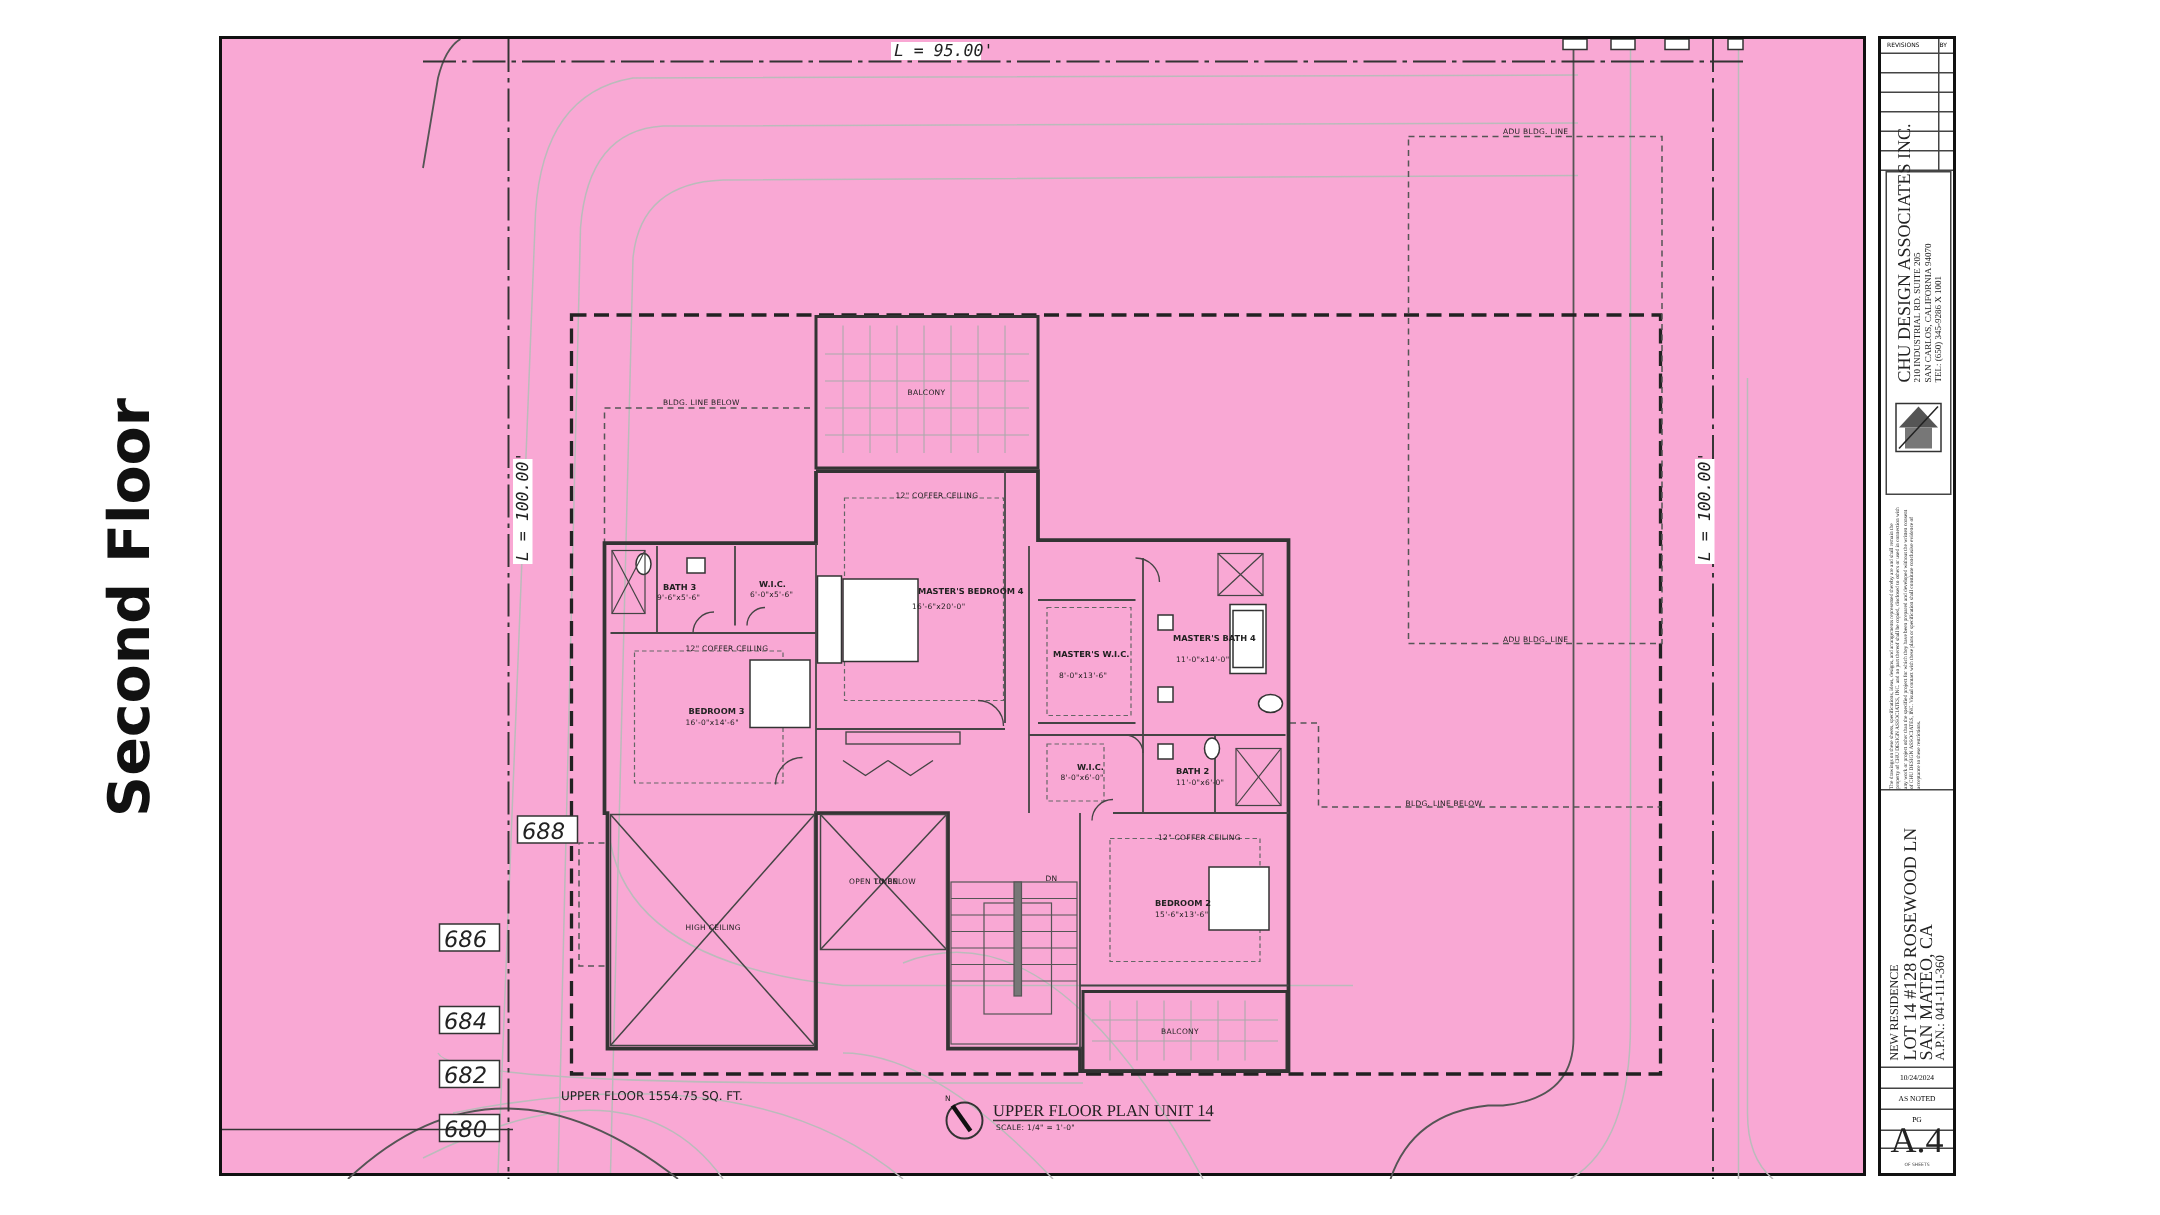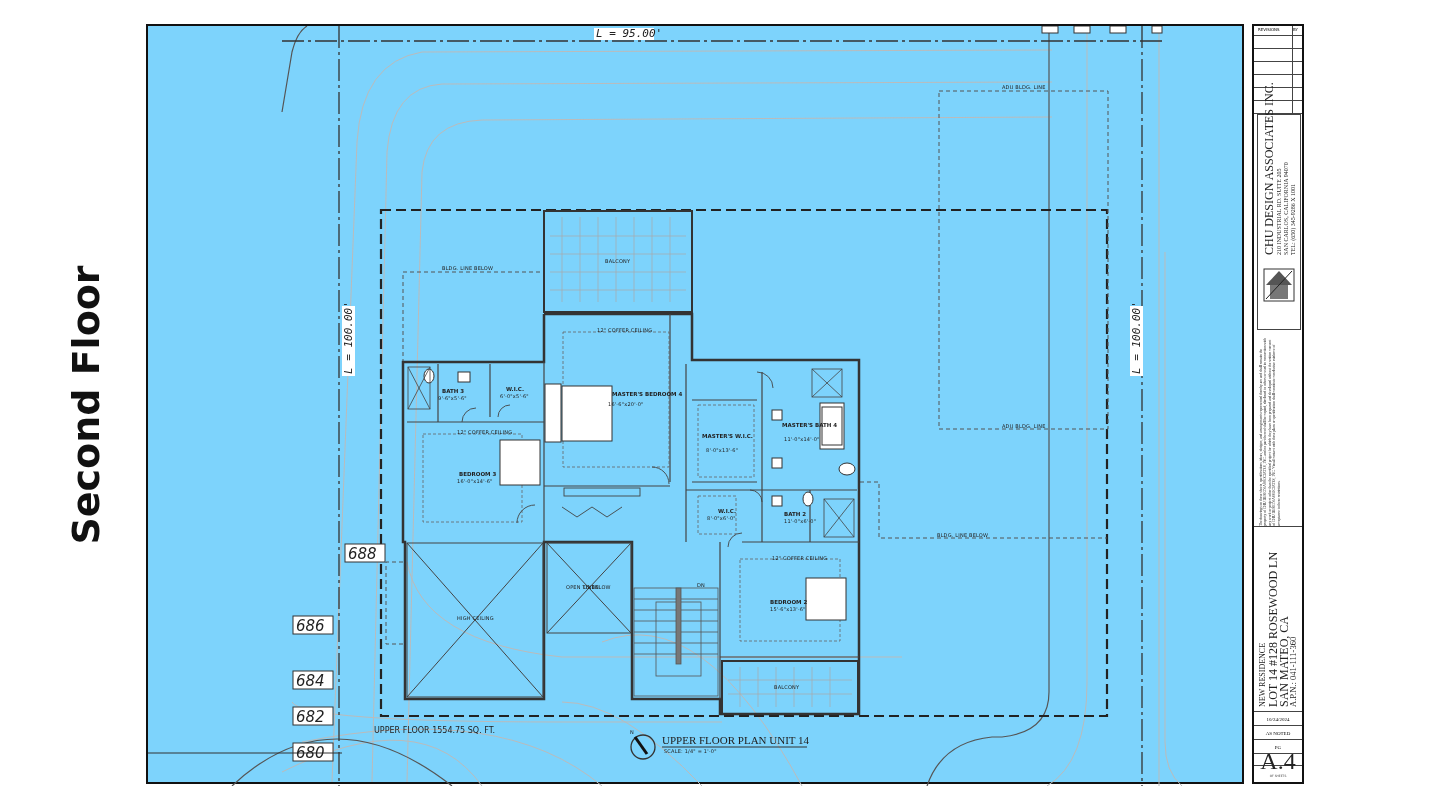--- a/index.html
+++ b/index.html
@@ -3,21 +3,21 @@
 <meta charset="utf-8">
 <style>
   html, body { margin: 0; padding: 0; background: #ffffff; }
   body { width: 1440px; height: 810px; position: relative; overflow: hidden;
          font-family: "Liberation Sans", sans-serif; }
   .side-title { position: absolute; left: 56px; top: 405px; width: 0; height: 0; }
   .side-title span { position: absolute; transform: translate(-50%, -50%) rotate(-90deg);
          white-space: nowrap; font-family: "DejaVu Sans", sans-serif; font-weight: bold;
          font-size: 38px; color: #111; left: 30px; top: 0; }
   .sheet { position: absolute; left: 146px; top: 24px; width: 1098px; height: 760px;
-           border: 2px solid #111; box-sizing: border-box; background: #7dd3fc; }
+           border: 2px solid #111; box-sizing: border-box; background: #f9a8d4; }
   svg.plan { position: absolute; left: 0; top: 0; }
   .tb { position: absolute; left: 1252px; top: 24px; width: 52px; height: 760px;
         border: 2px solid #111; box-sizing: border-box; background: #fff; }
   .tb .cell { position: absolute; left: 0; width: 100%; box-sizing: border-box; border-bottom: 1px solid #444; }
   .vtext { position: absolute; transform-origin: 0 0; transform: rotate(-90deg); white-space: nowrap;
            font-family: "Liberation Serif", serif; color: #222; }
   .lbl { font-family: "DejaVu Sans", sans-serif; font-size: 5px; fill: #222; letter-spacing: 0.2px; }
   .lbl-b { font-family: "DejaVu Sans", sans-serif; font-size: 5.5px; fill: #222; font-weight: bold; }
   .elev { font-family: "DejaVu Sans", sans-serif; font-size: 15px; fill: #222; font-style: italic; }
   .dim { font-family: "DejaVu Sans Mono", monospace; font-size: 11px; fill: #222; font-style: italic; }

